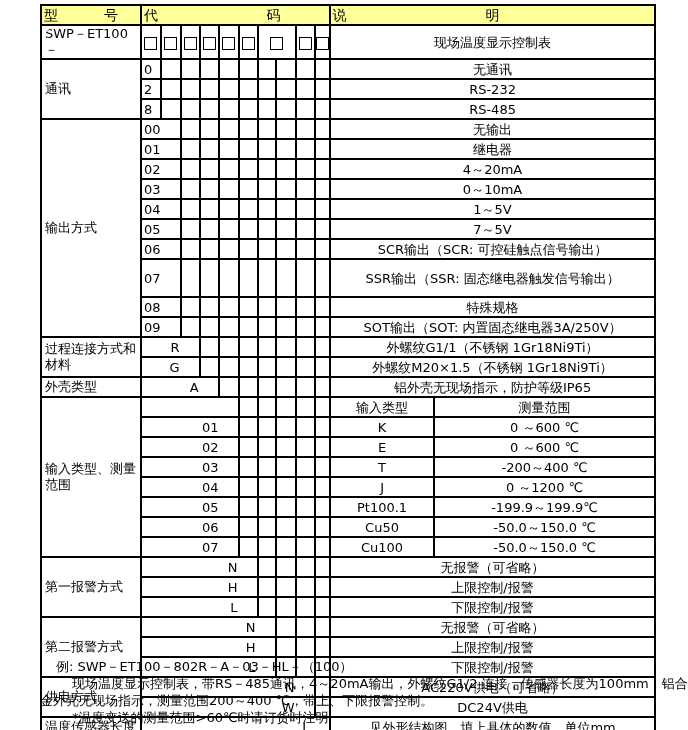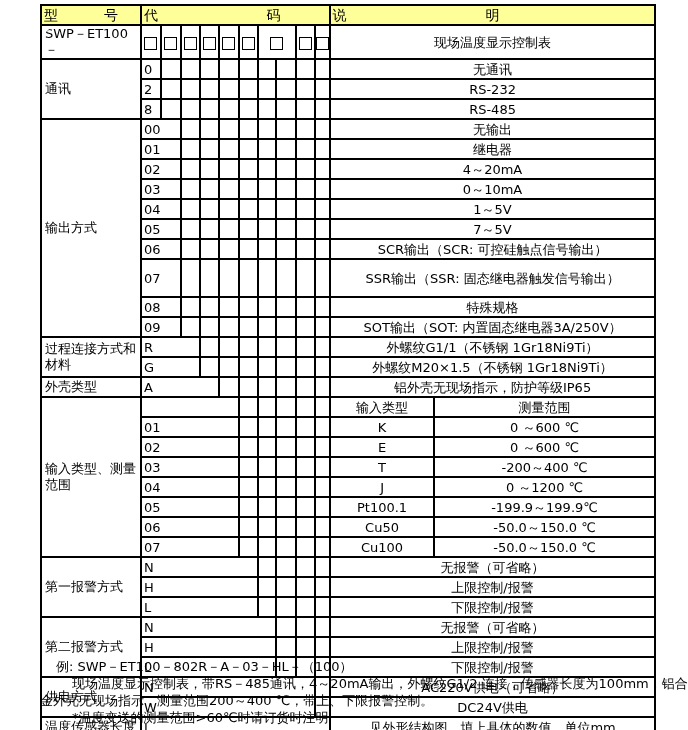--- a/index.html
+++ b/index.html
@@ -17,21 +17,21 @@
     overflow:hidden;white-space:nowrap;vertical-align:middle;
     line-height:15px;
   }
   td.yellow{background:#ffff99;}
   .hdr{display:flex;justify-content:space-between;font-size:14px;}
   .hdr-model{padding-right:20px;}
   .hdr-code{padding-right:46px;}
   .hdr-desc{padding-right:152px;}
   td.lbl{white-space:normal;padding-left:3px;font-size:13px;line-height:16px;border-radius:16px;}
   td.code-l{text-align:left;padding-left:2px;}
-  td.code-r{text-align:left;padding-right:19px;}
+  td.code-r{text-align:right;padding-right:19px;}
   td.desc{text-align:center;padding-left:3px;}
   td.wrap{white-space:normal;margin-top:38px;}
   td.cbc{text-align:center;padding:0;}
   .cb{display:inline-block;width:11px;height:11px;border:1px solid #000;background:#fff;vertical-align:middle;}
   tr.tall td{height:36px;}
   .notes{position:absolute;left:40px;top:658px;width:630px;line-height:17px;font-size:13px;}
   .notes div{white-space:nowrap;}
   .n-ex{margin-left:16px;}
   .n-ind{margin-left:32px;}
 </style>

